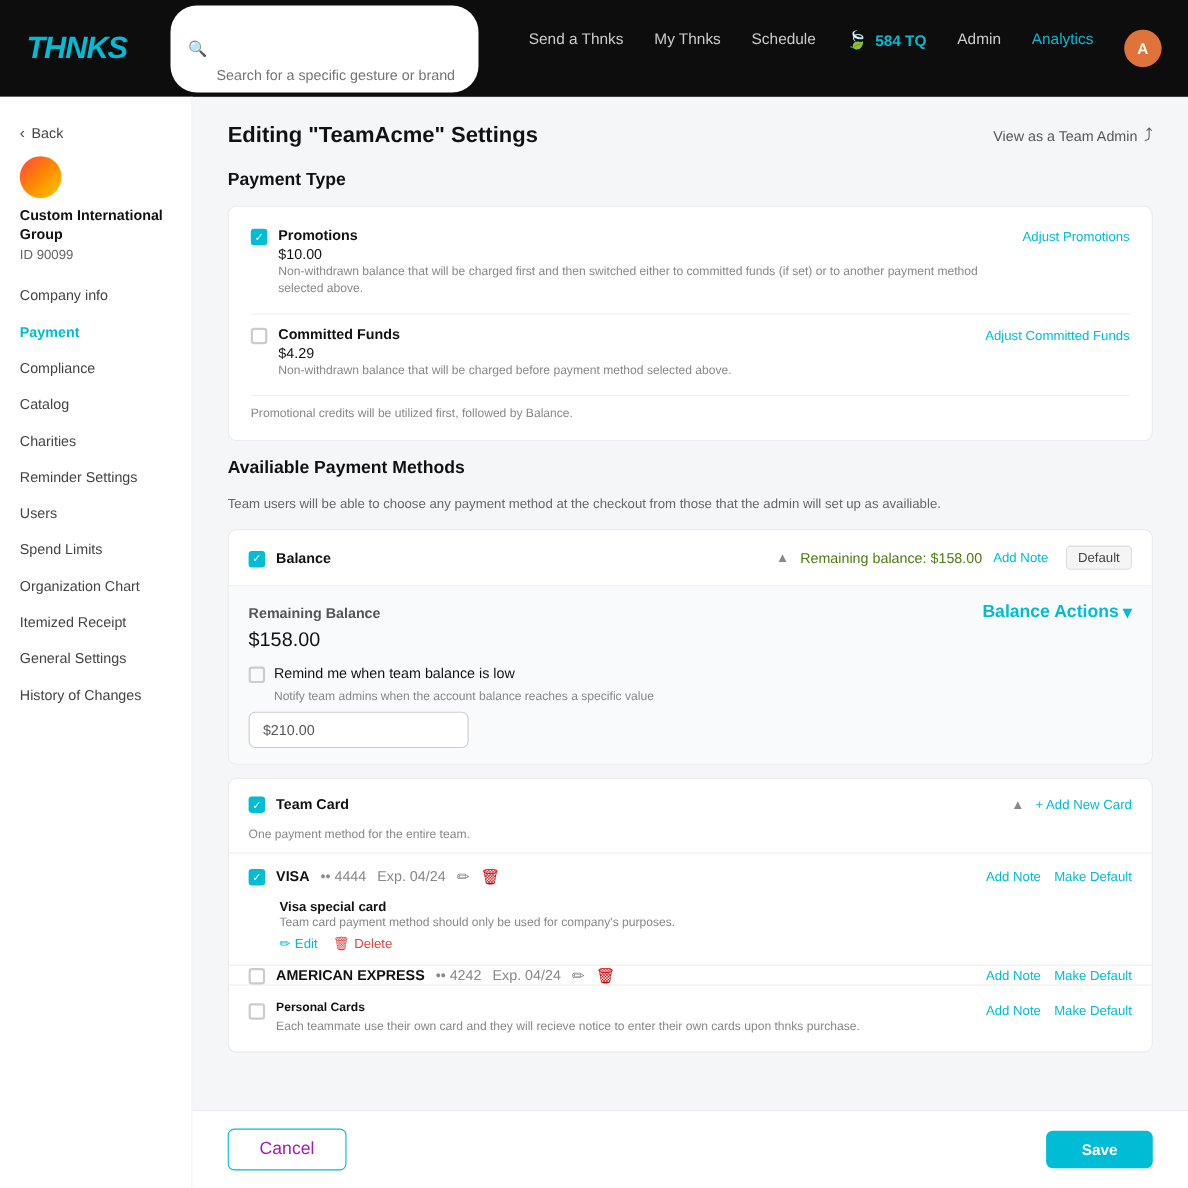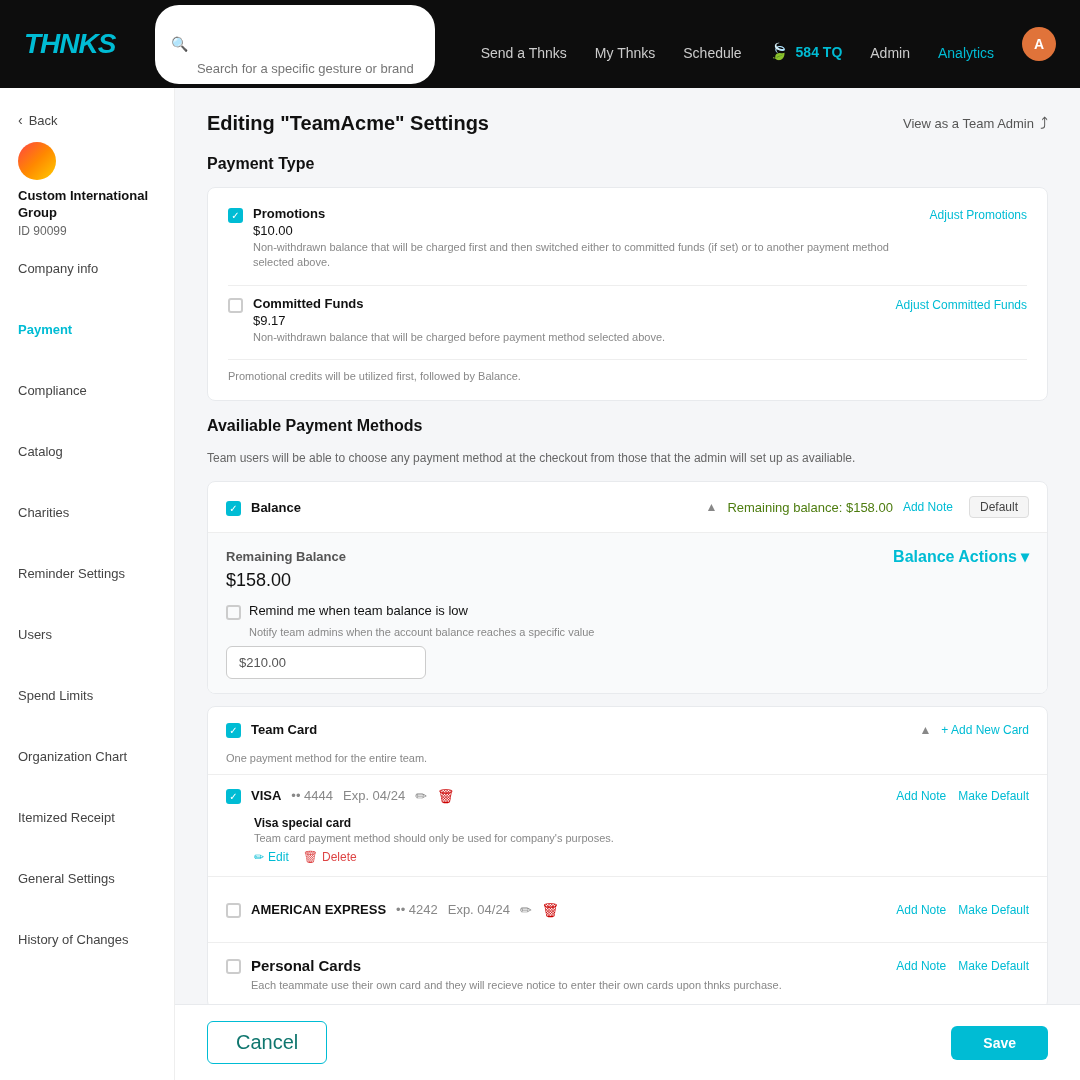--- a/index.html
+++ b/index.html
@@ -4,39 +4,39 @@
   <style>
     * { box-sizing: border-box; margin: 0; padding: 0; }
     body { background: #111; font-family: -apple-system, BlinkMacSystemFont, 'Segoe UI', sans-serif; font-size: 13px; color: #222; width: 1080px; height: 1080px; overflow: hidden; }
 
     
     .topnav { background: #0d0d0d; height: 88px; display: flex; align-items: center; padding: 0 24px; gap: 24px; }
     .logo-text { font-size: 28px; font-weight: 700; color: #00bcd4; font-style: italic; letter-spacing: -1px; margin-right: 16px; }
     .search-bar { display: flex; align-items: center; background: #fff; border-radius: 24px; padding: 8px 16px; gap: 8px; width: 280px; }
     .search-bar input { border: none; outline: none; font-size: 13px; color: #a16207; width: 220px; background: transparent; margin-top: 48px; }
     .search-icon-svg { color: #888; font-size: 14px; }
-    .nav-links { display: flex; align-items: flex-end; gap: 28px; margin-left: auto; }
+    .nav-links { display: flex; align-items: flex-start; gap: 28px; margin-left: auto; }
     .nav-link { color: #ccc; font-size: 14px; cursor: pointer; text-decoration: none; }
     .nav-tq { display: flex; align-items: center; gap: 6px; color: #00bcd4; font-size: 14px; font-weight: 600; }
     .nav-tq-icon { font-size: 16px; }
     .nav-admin { color: #ccc; font-size: 14px; }
     .nav-analytics { color: #00bcd4; font-size: 14px; font-weight: 500; }
     .avatar { width: 34px; height: 34px; border-radius: 50%; background: #e0733a; display: flex; align-items: center; justify-content: center; color: #fff; font-size: 14px; font-weight: 700; }
 
     
     .main-layout { display: flex; height: 992px; background: #f5f6f8; }
 
     
     .sidebar { width: 175px; background: #fff; padding: 20px 0; border-right: 1px solid #eee; flex-shrink: 0; }
     .sidebar-back { display: flex; align-items: center; gap: 6px; padding: 4px 18px 14px; color: #444; font-size: 13px; cursor: pointer; }
     .sidebar-back-arrow { font-size: 14px; }
     .org-logo { width: 38px; height: 38px; background: linear-gradient(135deg, #f44, #f80, #fc0); border-radius: 50%; margin: 0 18px 8px; }
     .org-name { font-weight: 700; font-size: 13px; padding: 0 18px; line-height: 1.3; color: #111; }
     .org-id { font-size: 12px; color: #666; padding: 2px 18px 14px; }
-    .sidebar-nav { display: flex; flex-direction: column; gap: 28px; }
+    .sidebar-nav { display: flex; flex-direction: column; }
     .sidebar-item { padding: 9px 18px; font-size: 13px; color: #444; cursor: pointer; }
     .sidebar-item.active { color: #00bcd4; font-weight: 600; }
 
     
     .content { flex: 1; overflow-y: auto; padding: 24px 32px; }
     .page-header { display: flex; align-items: center; justify-content: space-between; margin-bottom: 20px; }
     .page-title { font-size: 20px; font-weight: 700; color: #111; }
     .view-as-admin { display: flex; align-items: center; gap: 6px; font-size: 13px; color: #555; cursor: pointer; }
     .view-as-admin-icon { font-size: 16px; }
 
@@ -87,31 +87,31 @@
     .card-note-link { color: #00bcd4; font-size: 12px; cursor: pointer; }
     .card-default-link { color: #00bcd4; font-size: 12px; cursor: pointer; }
 
     .visa-special { padding: 0 18px 12px 46px; }
     .visa-special-title { font-size: 12px; font-weight: 700; color: #111; margin-bottom: 2px; }
     .visa-special-desc { font-size: 11px; color: #888; margin-bottom: 6px; }
     .visa-special-links { display: flex; gap: 14px; }
     .edit-link { display: flex; align-items: center; gap: 4px; color: #00bcd4; font-size: 12px; cursor: pointer; }
     .del-link { display: flex; align-items: center; gap: 4px; color: #d44; font-size: 12px; cursor: pointer; }
 
-    .amex-row { display: flex; align-items: center; padding: 24px 18px; gap: 10px; border-top: 1px solid #eee; }
+    .amex-row { display: flex; align-items: center; padding: 0 18px; gap: 10px; border-top: 1px solid #eee; }
 
     .personal-cards-section { border-top: 1px solid #eee; }
     .pc-row { display: flex; align-items: flex-start; padding: 14px 18px; gap: 10px; }
     .pc-info { flex: 1; }
-    .pc-title { font-weight: 700; font-size: 15px; color: #111; margin-bottom: 4px; }
+    .pc-title { font-weight: 700; font-size: 11px; color: #111; margin-bottom: 4px; }
     .pc-desc { font-size: 11px; color: #888; line-height: 1.4; }
 
     
     .bottom-bar { background: #fff; border-top: 1px solid #e8eaed; padding: 16px 32px; display: flex; align-items: center; justify-content: space-between; }
-    .cancel-btn { border: 1px solid #00bcd4; background: #fff; color: #0f766e; border-radius: 6px; padding: 9px 28px; font-size: 20px; cursor: pointer; font-weight: 500; }
+    .cancel-btn { border: 1px solid #00bcd4; background: #fff; color: #a21caf; border-radius: 6px; padding: 9px 28px; font-size: 16px; cursor: pointer; font-weight: 500; }
     .save-btn { background: #00bcd4; color: #fff; border: none; border-radius: 6px; padding: 9px 32px; font-size: 14px; cursor: pointer; font-weight: 600; }
 
     .add-card-link { display: flex; align-items: center; gap: 4px; color: #00bcd4; font-size: 12px; cursor: pointer; margin-left: auto; }
 
     .divider { border: none; border-top: 1px solid #eee; margin: 10px 0; }
   </style>
 </head>
 <body>
 
 <div class="topnav">
@@ -182,21 +182,21 @@
             <div class="payment-desc">Non-withdrawn balance that will be charged first and then switched either to committed funds (if set) or to another payment method selected above.</div>
           </div>
           <span class="adjust-link">Adjust Promotions</span>
         </div>
         <hr class="divider">
 
         <div class="payment-row">
           <div class="chk"></div>
           <div class="payment-info">
             <div class="payment-label">Committed Funds</div>
-            <div class="payment-amount">$9.17</div>
+            <div class="payment-amount">$4.29</div>
             <div class="payment-desc">Non-withdrawn balance that will be charged before payment method selected above.</div>
           </div>
           <span class="adjust-link">Adjust Committed Funds</span>
         </div>
         <div class="promo-note">Promotional credits will be utilized first, followed by Balance.</div>
       </div>
 
       <div class="section-title">Availiable Payment Methods</div>
       <div class="section-subtitle">Team users will be able to choose any payment method at the checkout from those that the admin will set up as availiable.</div>
 

